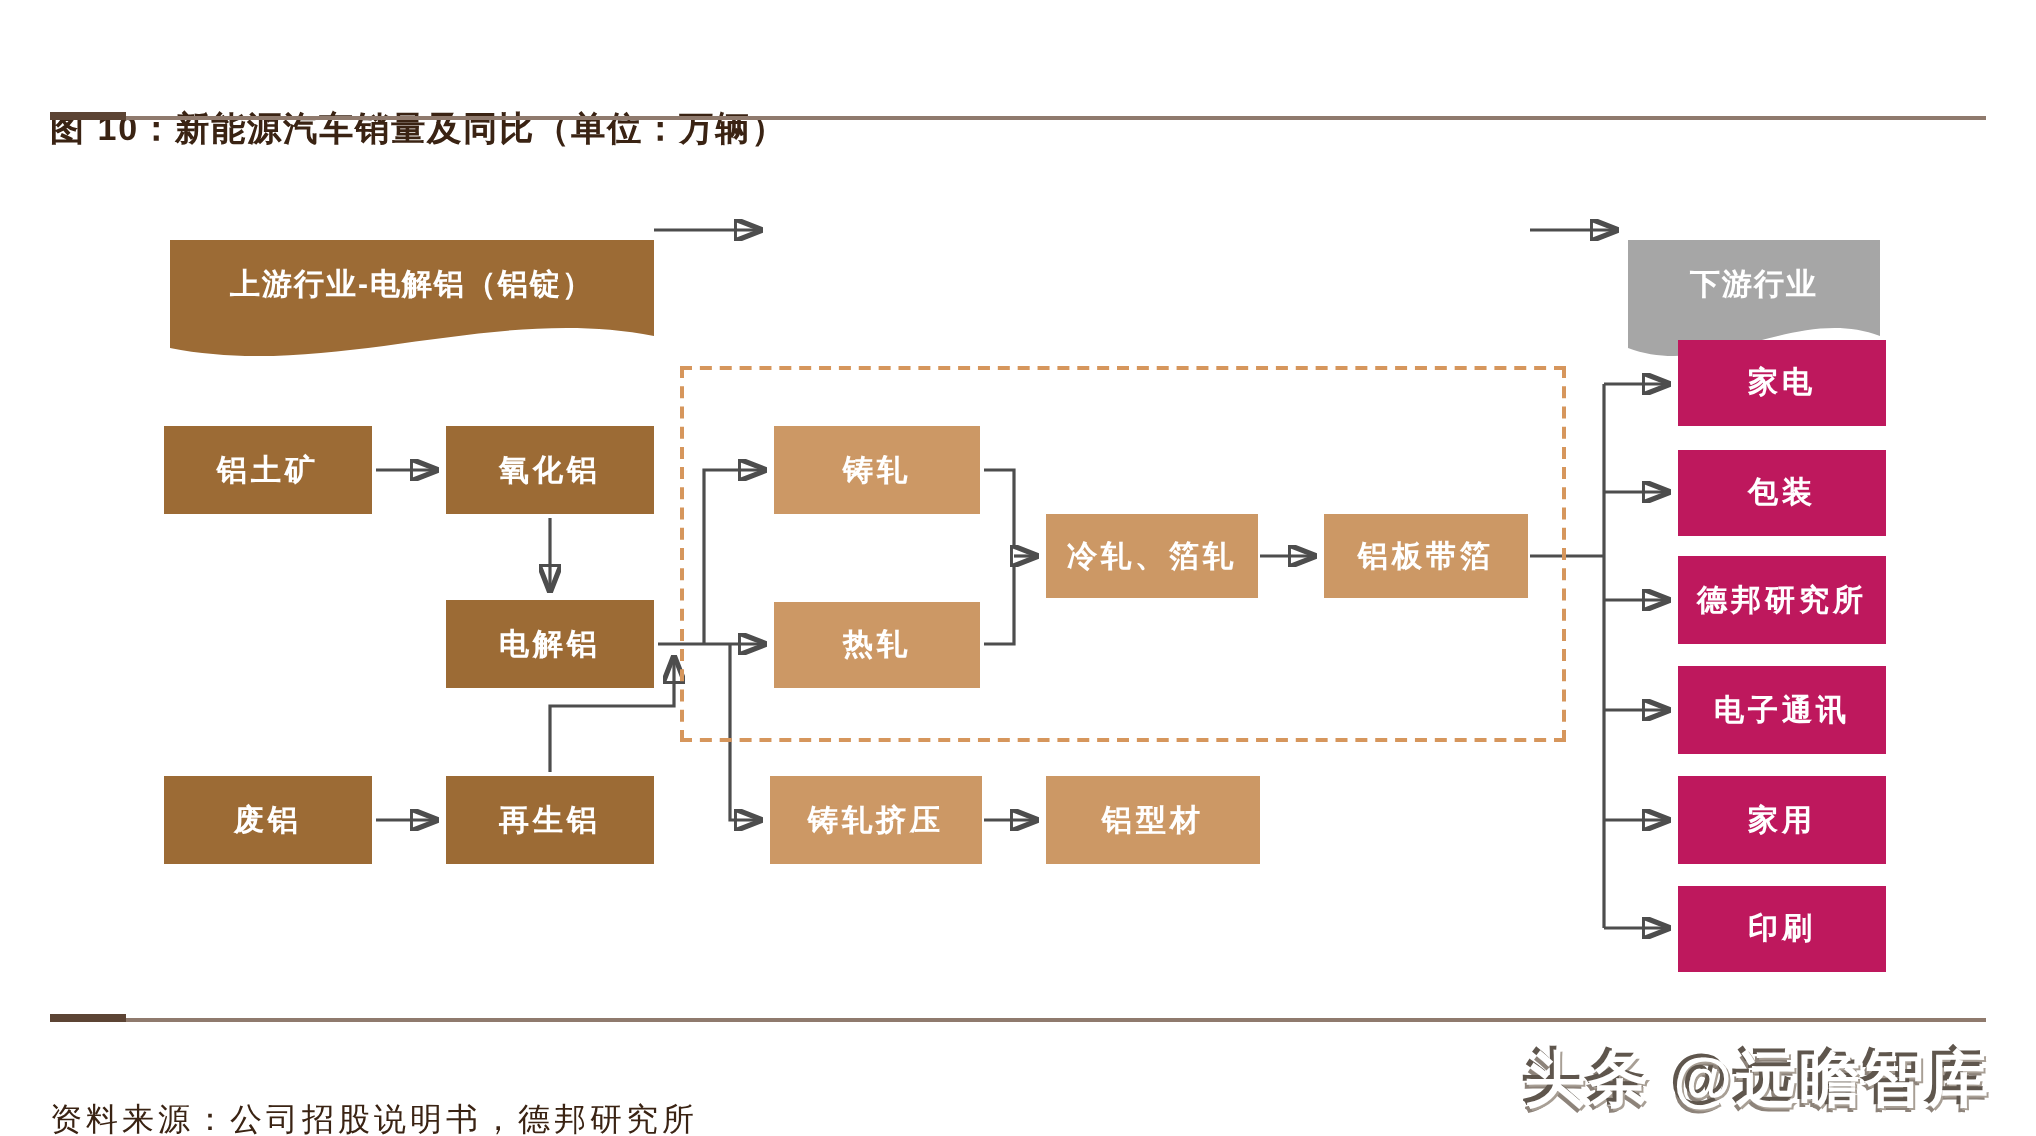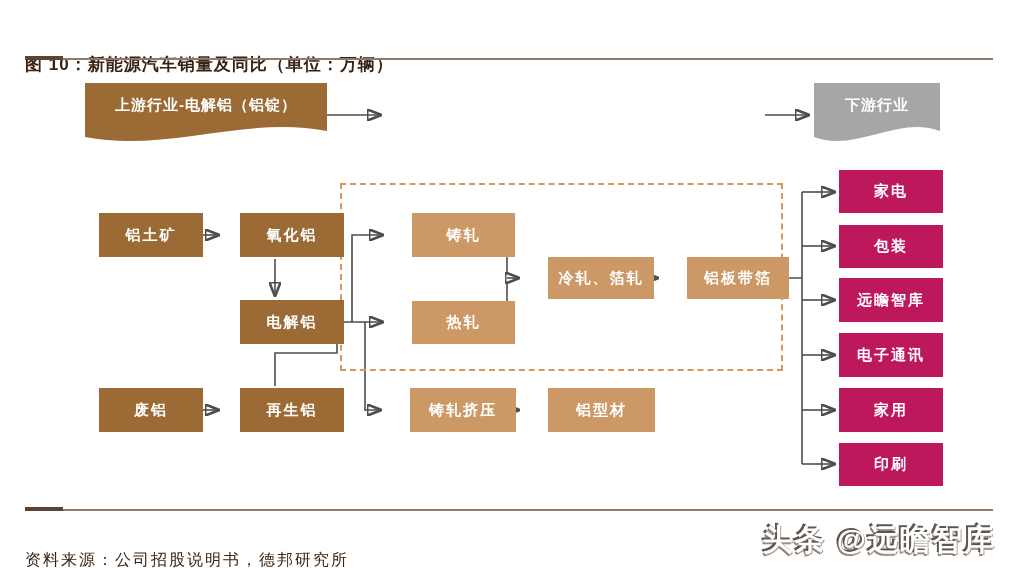--- a/index.html
+++ b/index.html
@@ -19,24 +19,24 @@
   .connectors { position:absolute; left:0; top:0; pointer-events:none; }
   .connectors path { fill:none; stroke:#4d4d4d; stroke-width:1.6; }
   .dashed-box {
     position:absolute; left:340px; top:183px; width:443px; height:188px;
     border:2px dashed #d6965c;
   }
   .node {
     position:absolute; display:flex; align-items:center; justify-content:center;
     color:#ffffff; font-size:15px; font-weight:bold; letter-spacing:2px; text-align:center;
   }
-  .dark { background:#9c6b35;margin-left:17px; }
-  .tan  { background:#cc9865;margin-left:25px; }
+  .dark { background:#9c6b35; }
+  .tan  { background:#cc9865; }
   .gray { background:#be185d; }
-  .doc { position:absolute; }
+  .doc { position:absolute;margin-top:37px; }
   .doc svg { position:absolute; left:0; top:0; width:100%; height:100%; }
   .fill-dark { fill:#9c6b35; }
   .fill-tan  { fill:#cc9865; }
   .fill-gray { fill:#a6a6a6; }
   .doc-label {
     position:absolute; left:0; right:0; top:13px; text-align:center;
     color:#ffffff; font-size:15px; font-weight:bold; letter-spacing:1px;
   }
   .source {
     position:absolute; left:25px; top:550px;
@@ -114,21 +114,21 @@
 
   <div class="node tan" style="left:387px;top:213px;width:103px;height:44px">铸轧</div>
   <div class="node tan" style="left:387px;top:301px;width:103px;height:43px">热轧</div>
   <div class="node tan" style="left:523px;top:257px;width:106px;height:42px">冷轧、箔轧</div>
   <div class="node tan" style="left:662px;top:257px;width:102px;height:42px">铝板带箔</div>
   <div class="node tan" style="left:385px;top:388px;width:106px;height:44px">铸轧挤压</div>
   <div class="node tan" style="left:523px;top:388px;width:107px;height:44px">铝型材</div>
 
   <div class="node gray" style="left:839px;top:170px;width:104px;height:43px">家电</div>
   <div class="node gray" style="left:839px;top:225px;width:104px;height:43px">包装</div>
-  <div class="node gray" style="left:839px;top:278px;width:104px;height:44px">远瞻智库</div>
+  <div class="node gray" style="left:839px;top:278px;width:104px;height:44px">德邦研究所</div>
   <div class="node gray" style="left:839px;top:333px;width:104px;height:44px">电子通讯</div>
   <div class="node gray" style="left:839px;top:388px;width:104px;height:44px">家用</div>
   <div class="node gray" style="left:839px;top:443px;width:104px;height:43px">印刷</div>
 
   <div class="rule rule-bottom">
       <span class="rule-dark"></span>
     </div>
   <div class="source">资料来源：公司招股说明书，德邦研究所</div>
   <div class="watermark">头条 @远瞻智库</div>
 

